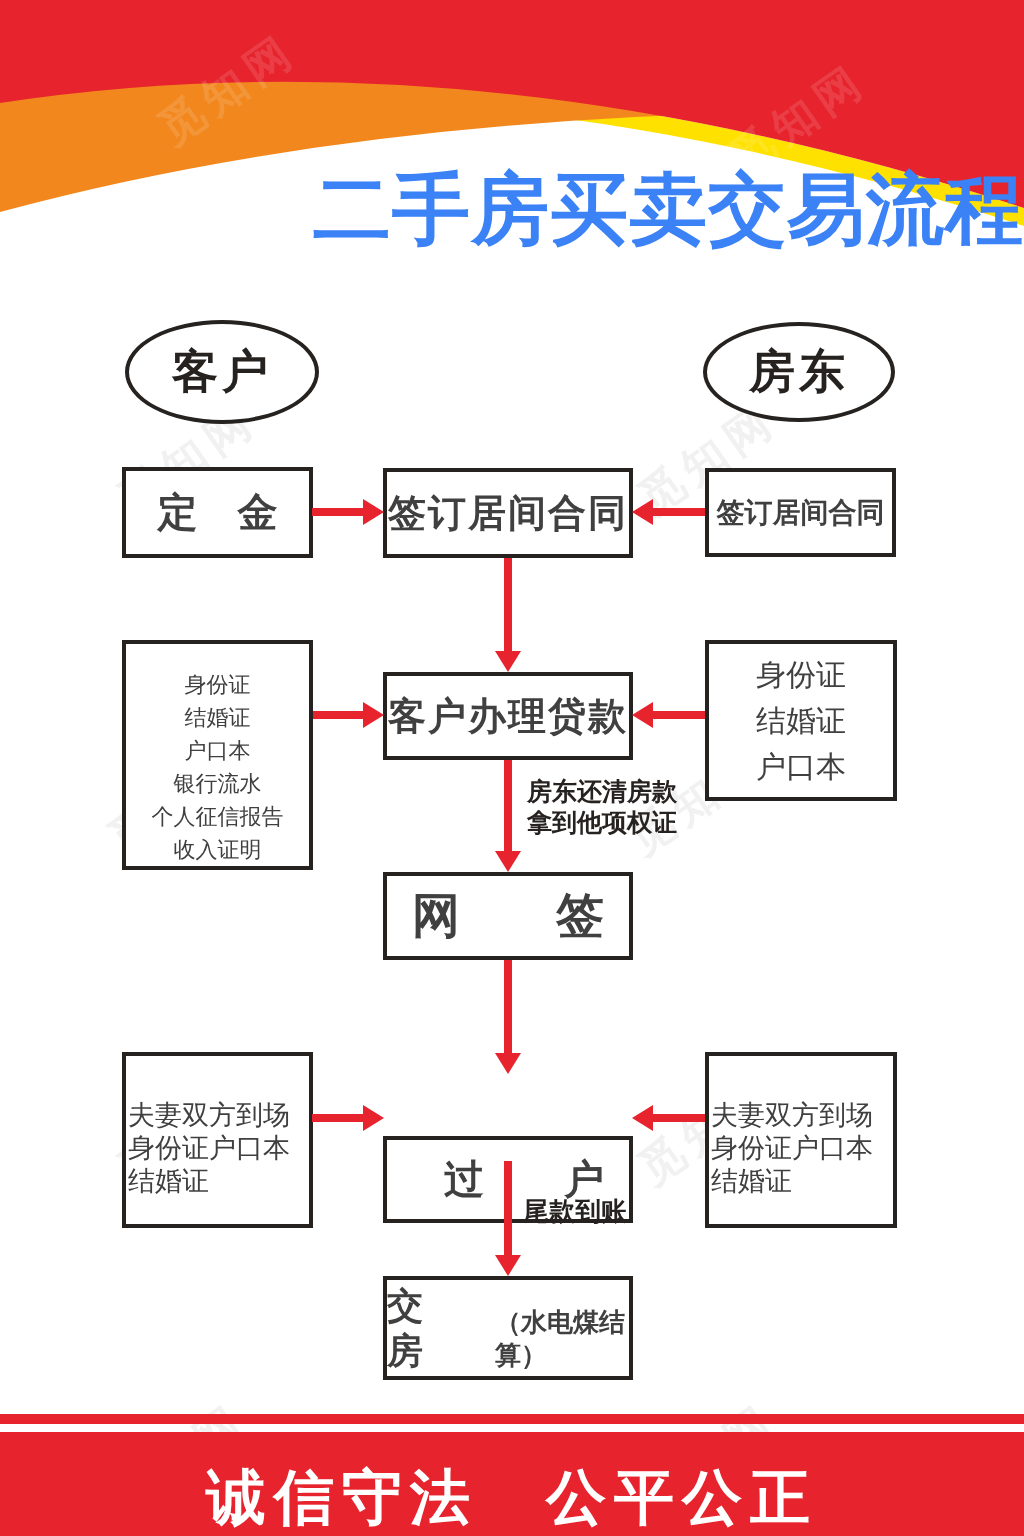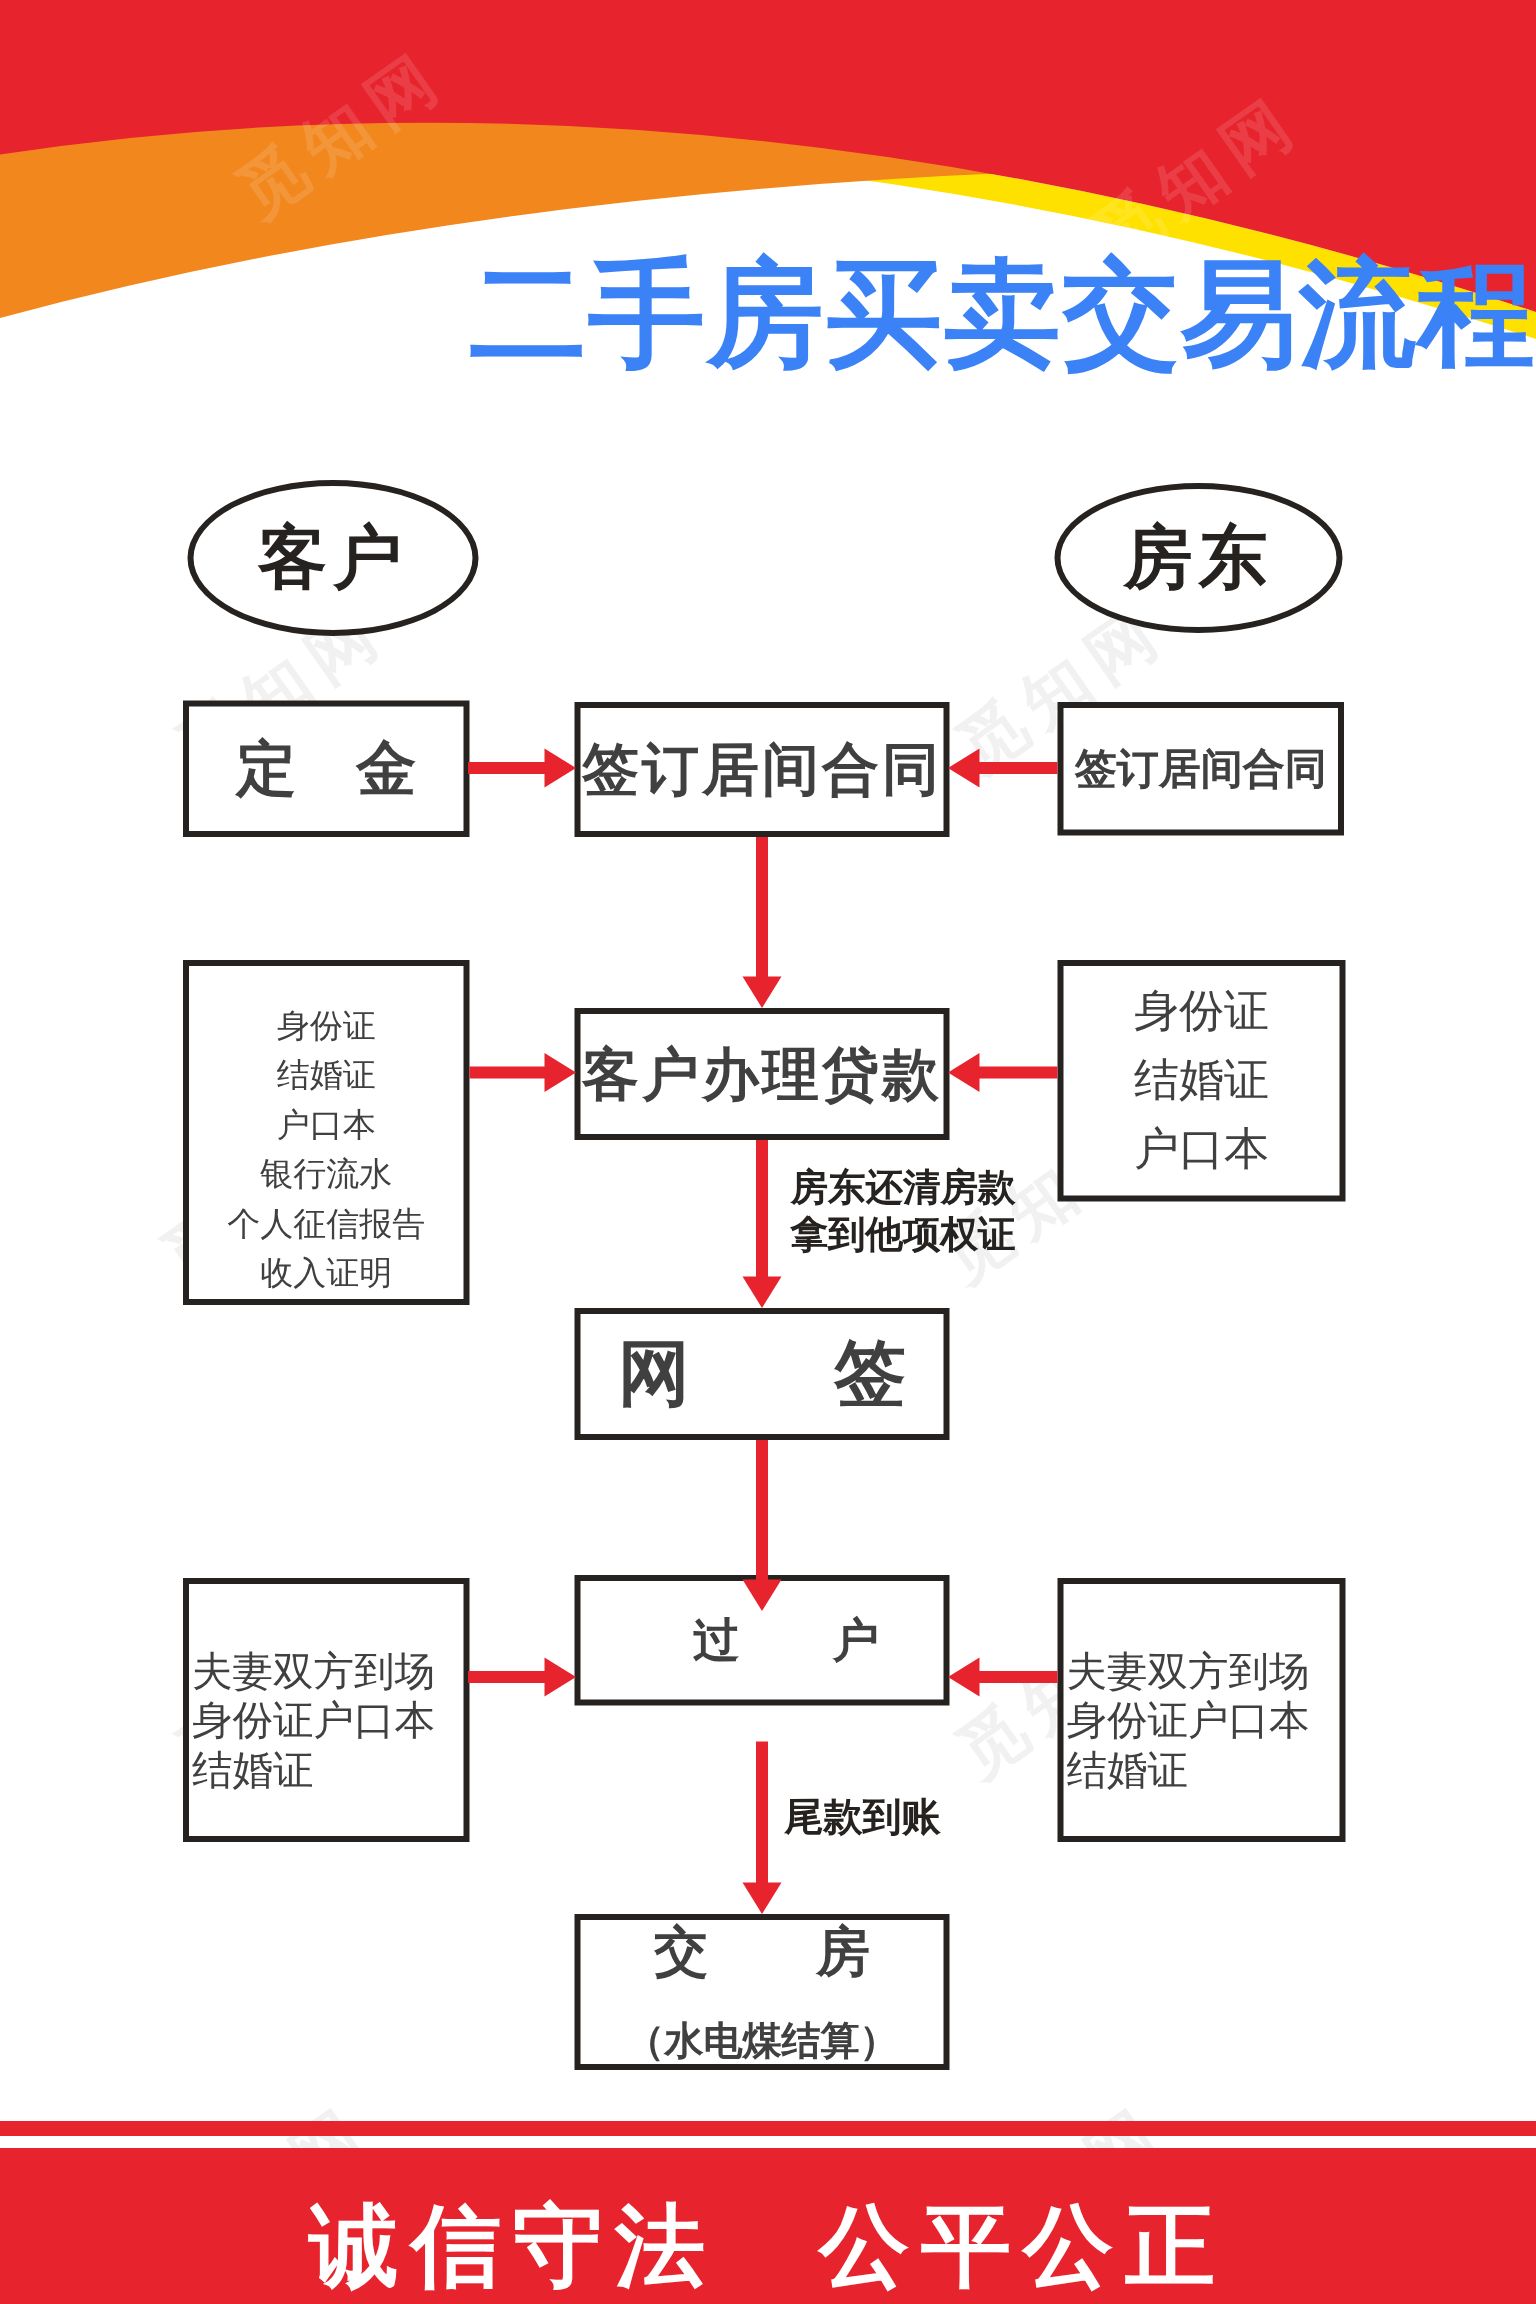--- a/index.html
+++ b/index.html
@@ -20,23 +20,23 @@
   #b-cert{left:705px;top:468px;width:191px;height:89px;font-size:28px;}
   #b-loan-docs{left:122px;top:640px;width:191px;height:230px;font-size:22px;line-height:33px;
                padding-top:24px;flex-direction:column;justify-content:flex-start;font-weight:500;}
   #b-loan{left:383px;top:672px;width:250px;height:88px;font-size:38px;letter-spacing:2px;}
   #b-landlord-docs{left:705px;top:640px;width:192px;height:161px;font-size:30px;line-height:46px;
                    flex-direction:column;justify-content:center;font-weight:500;}
   #b-wangqian{left:383px;top:872px;width:250px;height:88px;font-size:48px;}
   .transfer-docs{font-size:27px;line-height:33px;padding:42px 0 0 2px;
                  flex-direction:column;align-items:flex-start;justify-content:flex-start;font-weight:500;}
   #b-transfer-left{left:122px;top:1052px;width:191px;height:176px;}
-  #b-transfer{left:383px;top:1050px;width:250px;height:87px;font-size:31px;padding-left:32px;}
+  #b-transfer{left:383px;top:1136px;width:250px;height:87px;font-size:40px;padding-left:32px;}
   #b-transfer-right{left:705px;top:1052px;width:192px;height:176px;}
-  #b-handover{left:383px;top:1276px;width:250px;height:104px;flex-direction:column;line-height:1.25;}
+  #b-handover{left:383px;top:1276px;width:250px;height:104px;flex-direction:row;line-height:1.25;}
   .handover-main{font-size:36px;}
   .handover-sub{font-size:26px;margin-top:21px;}
   .note{position:absolute;color:#262220;font-weight:600;}
   #note-loan{left:527px;top:776px;font-size:25px;line-height:31px;}
   #note-final{left:523px;top:1194px;font-size:26px;}
   .ha{position:absolute;height:8px;background:#e7232d;}
   .ha.r::after{content:"";position:absolute;right:-20px;top:50%;transform:translateY(-50%);
                border-left:21px solid #e7232d;border-top:13px solid transparent;border-bottom:13px solid transparent;}
   .ha.l::before{content:"";position:absolute;left:-20px;top:50%;transform:translateY(-50%);
                border-right:21px solid #e7232d;border-top:13px solid transparent;border-bottom:13px solid transparent;}

